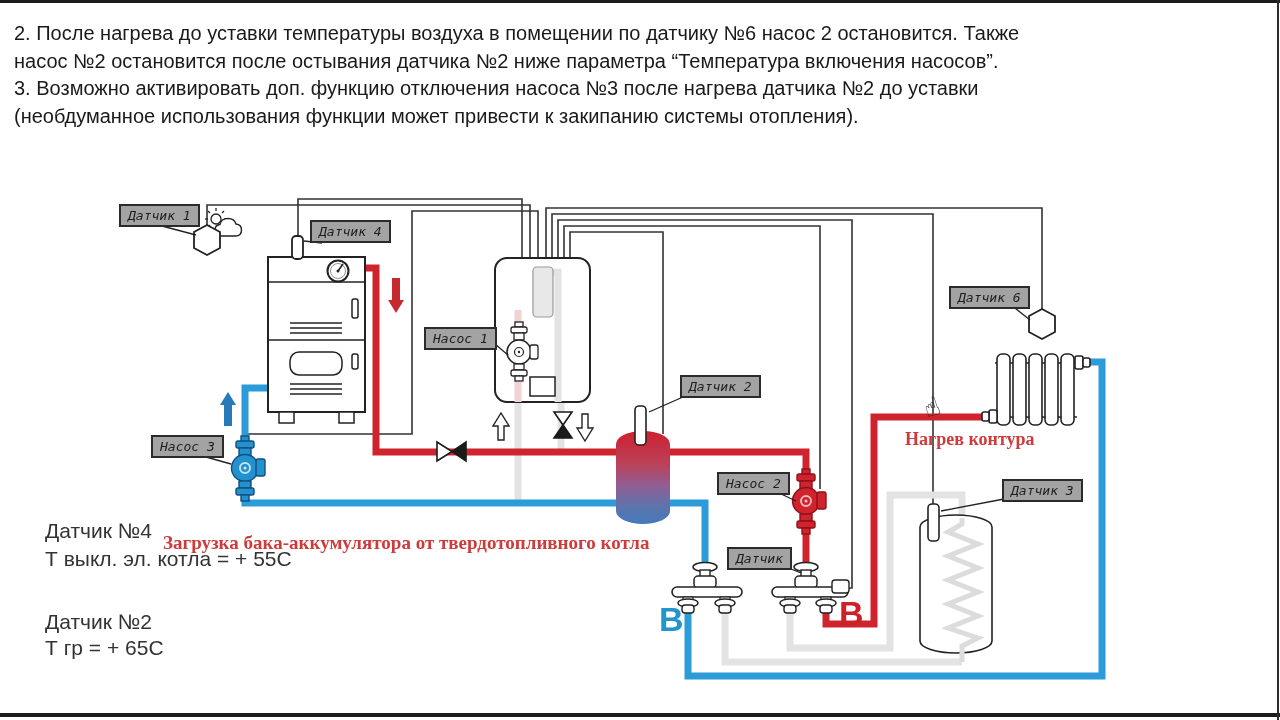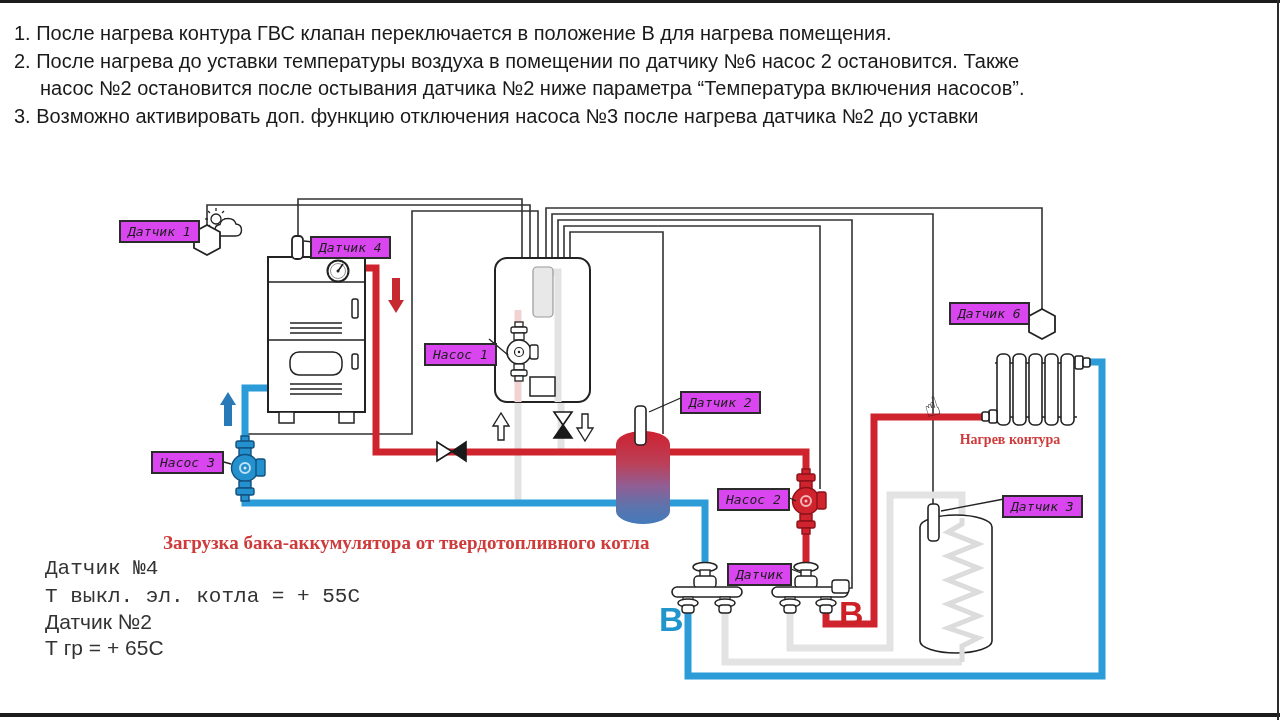--- a/index.html
+++ b/index.html
@@ -6,48 +6,48 @@
   body{width:1280px;height:720px;background:#ffffff;position:relative;overflow:hidden;
        font-family:"Liberation Sans",sans-serif;}
   .abs{position:absolute;}
   #frame-top{left:0;top:0;width:1280px;height:3px;background:#1c1c1c;}
   #frame-bottom{left:0;top:713px;width:1280px;height:4px;background:#1c1c1c;}
   #frame-right{left:1277px;top:0;width:2px;height:720px;background:#2a2a2a;}
   
   #slide-text{left:14px;top:20px;width:1250px;color:#1a1a1a;}
   #slide-text .title{font-size:20px;font-weight:bold;line-height:26px;}
   #slide-text .line{font-size:20px;line-height:27.5px;white-space:nowrap;}
-  #slide-text .line.indent{margin-left:26px;}
-  
-  .lbl{position:absolute;background:#d946ef;border:2px solid #2b2b2b;
+  #slide-text .line.indent{}
+  
+  .lbl{position:absolute;background:#a3a3a3;border:2px solid #2b2b2b;
        font:italic 13px "DejaVu Sans Mono",monospace;color:#1e1e1e;
-       padding:1px 7px;line-height:17px;white-space:nowrap;z-index:5;margin-top:16px;}
+       padding:1px 7px;line-height:17px;white-space:nowrap;z-index:5;}
   
   .cap{position:absolute;font-family:"Liberation Serif",serif;font-weight:bold;color:#cf3a3a;z-index:4;}
-  #cap-radiator{left:905px;top:428px;width:210px;text-align:center;font-size:14px;line-height:23px;}
+  #cap-radiator{left:905px;top:428px;width:210px;font-size:18px;line-height:23px;}
   #cap-buffer{left:163px;top:532px;font-size:19px;white-space:nowrap;}
   .bletter{position:absolute;font-size:34px;font-weight:bold;line-height:34px;z-index:4;}
   #b-blue{left:659px;top:602px;color:#2196cd;}
   #b-red{left:839px;top:596px;color:#cc2127;}
   
   .notes{position:absolute;color:#333;font-size:21px;z-index:4;}
-  #notes-1{left:45px;top:555px;line-height:28px;font-family:Liberation Mono, monospace;}
+  #notes-1{left:45px;top:517px;line-height:28px;}
   #notes-2{left:45px;top:609px;line-height:26px;}
   #hand-cursor{left:924px;top:392px;font-size:26px;color:#1a1a1a;z-index:6;
        font-family:"DejaVu Sans",sans-serif;transform:rotate(-18deg);}
   svg{position:absolute;left:0;top:0;z-index:1;}
 </style>
 </head>
 <body>
 
 <div class="abs" id="slide-text">
-  <div class="line">1. После нагрева контура ГВС клапан переключается в положение В для нагрева помещения.</div>
   <div class="line">2. После нагрева до уставки температуры воздуха в помещении по датчику №6 насос 2 остановится. Также</div>
   <div class="line indent">насос №2 остановится после остывания датчика №2 ниже параметра “Температура включения насосов”.</div>
   <div class="line">3. Возможно активировать доп. функцию отключения насоса №3 после нагрева датчика №2 до уставки</div>
+  <div class="line">(необдуманное использования функции может привести к закипанию системы отопления).</div>
 </div>
 
 <svg width="1280" height="720" viewBox="0 0 1280 720">
   <defs>
     <linearGradient id="bufgrad" x1="0" y1="0" x2="0" y2="1">
       <stop offset="0" stop-color="#ce2130"></stop>
       <stop offset="0.35" stop-color="#bb4058"></stop>
       <stop offset="0.6" stop-color="#8f5f96"></stop>
       <stop offset="0.82" stop-color="#5b74ad"></stop>
       <stop offset="1" stop-color="#447abb"></stop>

